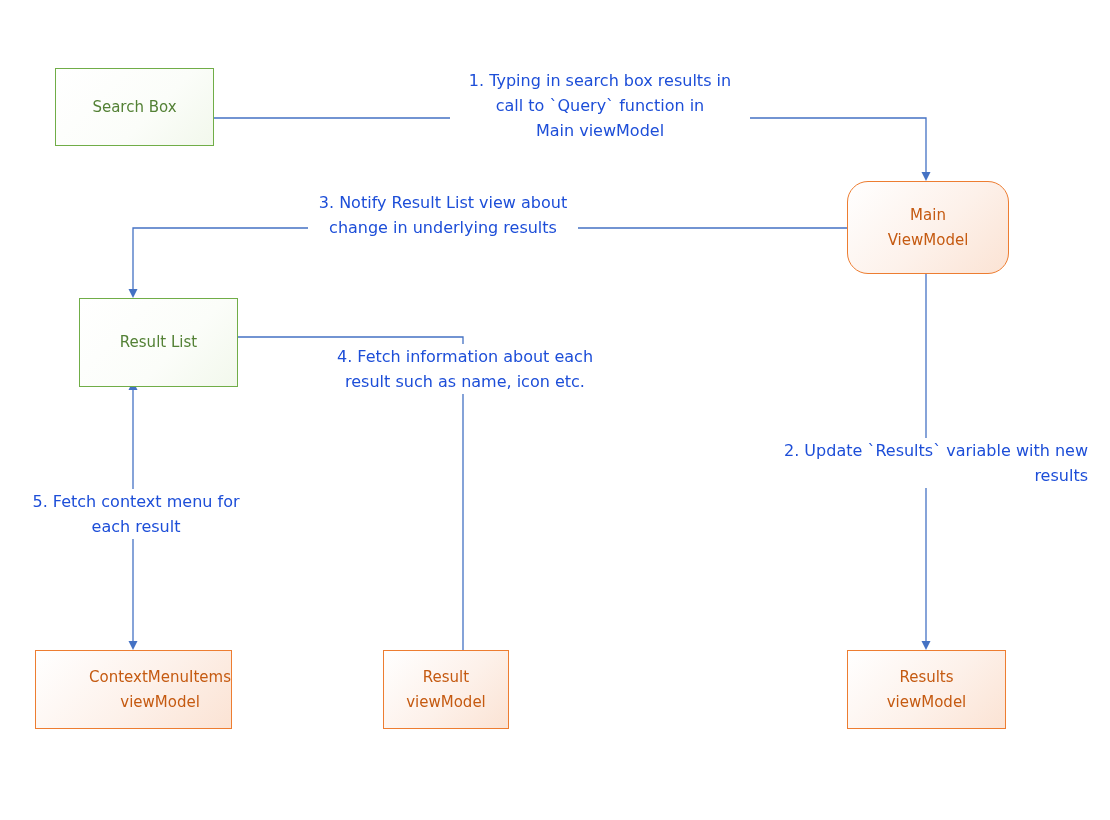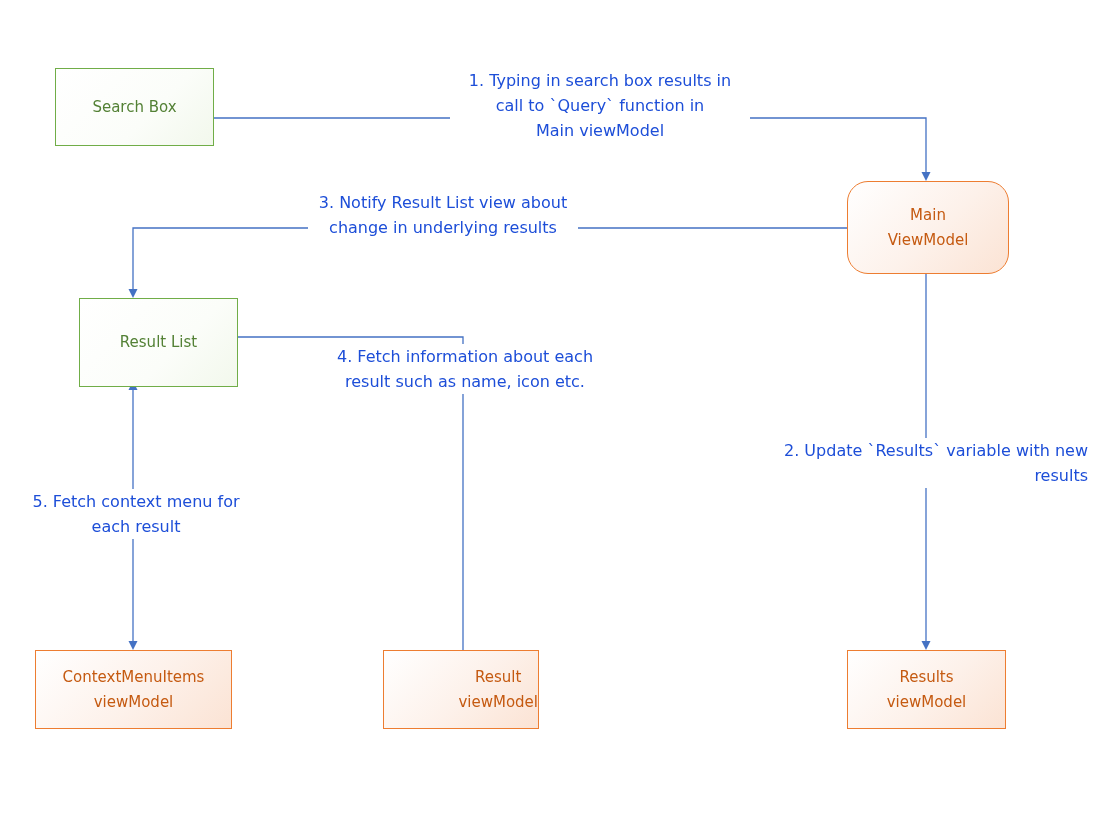--- a/index.html
+++ b/index.html
@@ -51,22 +51,22 @@
     color: #1d4ed8;
     font-size: 16px;
     line-height: 25px;
     text-align: center;
     white-space: pre-line;
   }
   
   #node-search-box        { left: 55px;  top: 68px;  width: 159px; height: 78px; }
   #node-main-viewmodel    { left: 847px; top: 181px; width: 162px; height: 93px; border-radius: 21px; }
   #node-result-list       { left: 55px;  top: 298px; width: 159px; height: 89px; margin-left: 24px; }
-  #node-contextmenuitems  { left: 35px;  top: 650px; width: 197px; height: 79px; }
-  #node-result-viewmodel  { left: 383px; top: 650px; width: 156px; height: 79px; justify-content: flex-end; }
+  #node-contextmenuitems  { left: 35px;  top: 650px; width: 197px; height: 79px; justify-content: flex-end; }
+  #node-result-viewmodel  { left: 383px; top: 650px; width: 126px; height: 79px; }
   #node-results-viewmodel { left: 847px; top: 650px; width: 159px; height: 79px; }
   
   #label-step1 { left: 450px; top: 68px;  width: 300px; }
   #label-step2 { left: 764px; top: 438px; width: 324px; text-align: right; }
   #label-step3 { left: 308px; top: 190px; width: 270px; }
   #label-step4 { left: 328px; top: 344px; width: 274px; }
   #label-step5 { left: 27px;  top: 489px; width: 218px; }
 </style>
 </head>
 <body>

